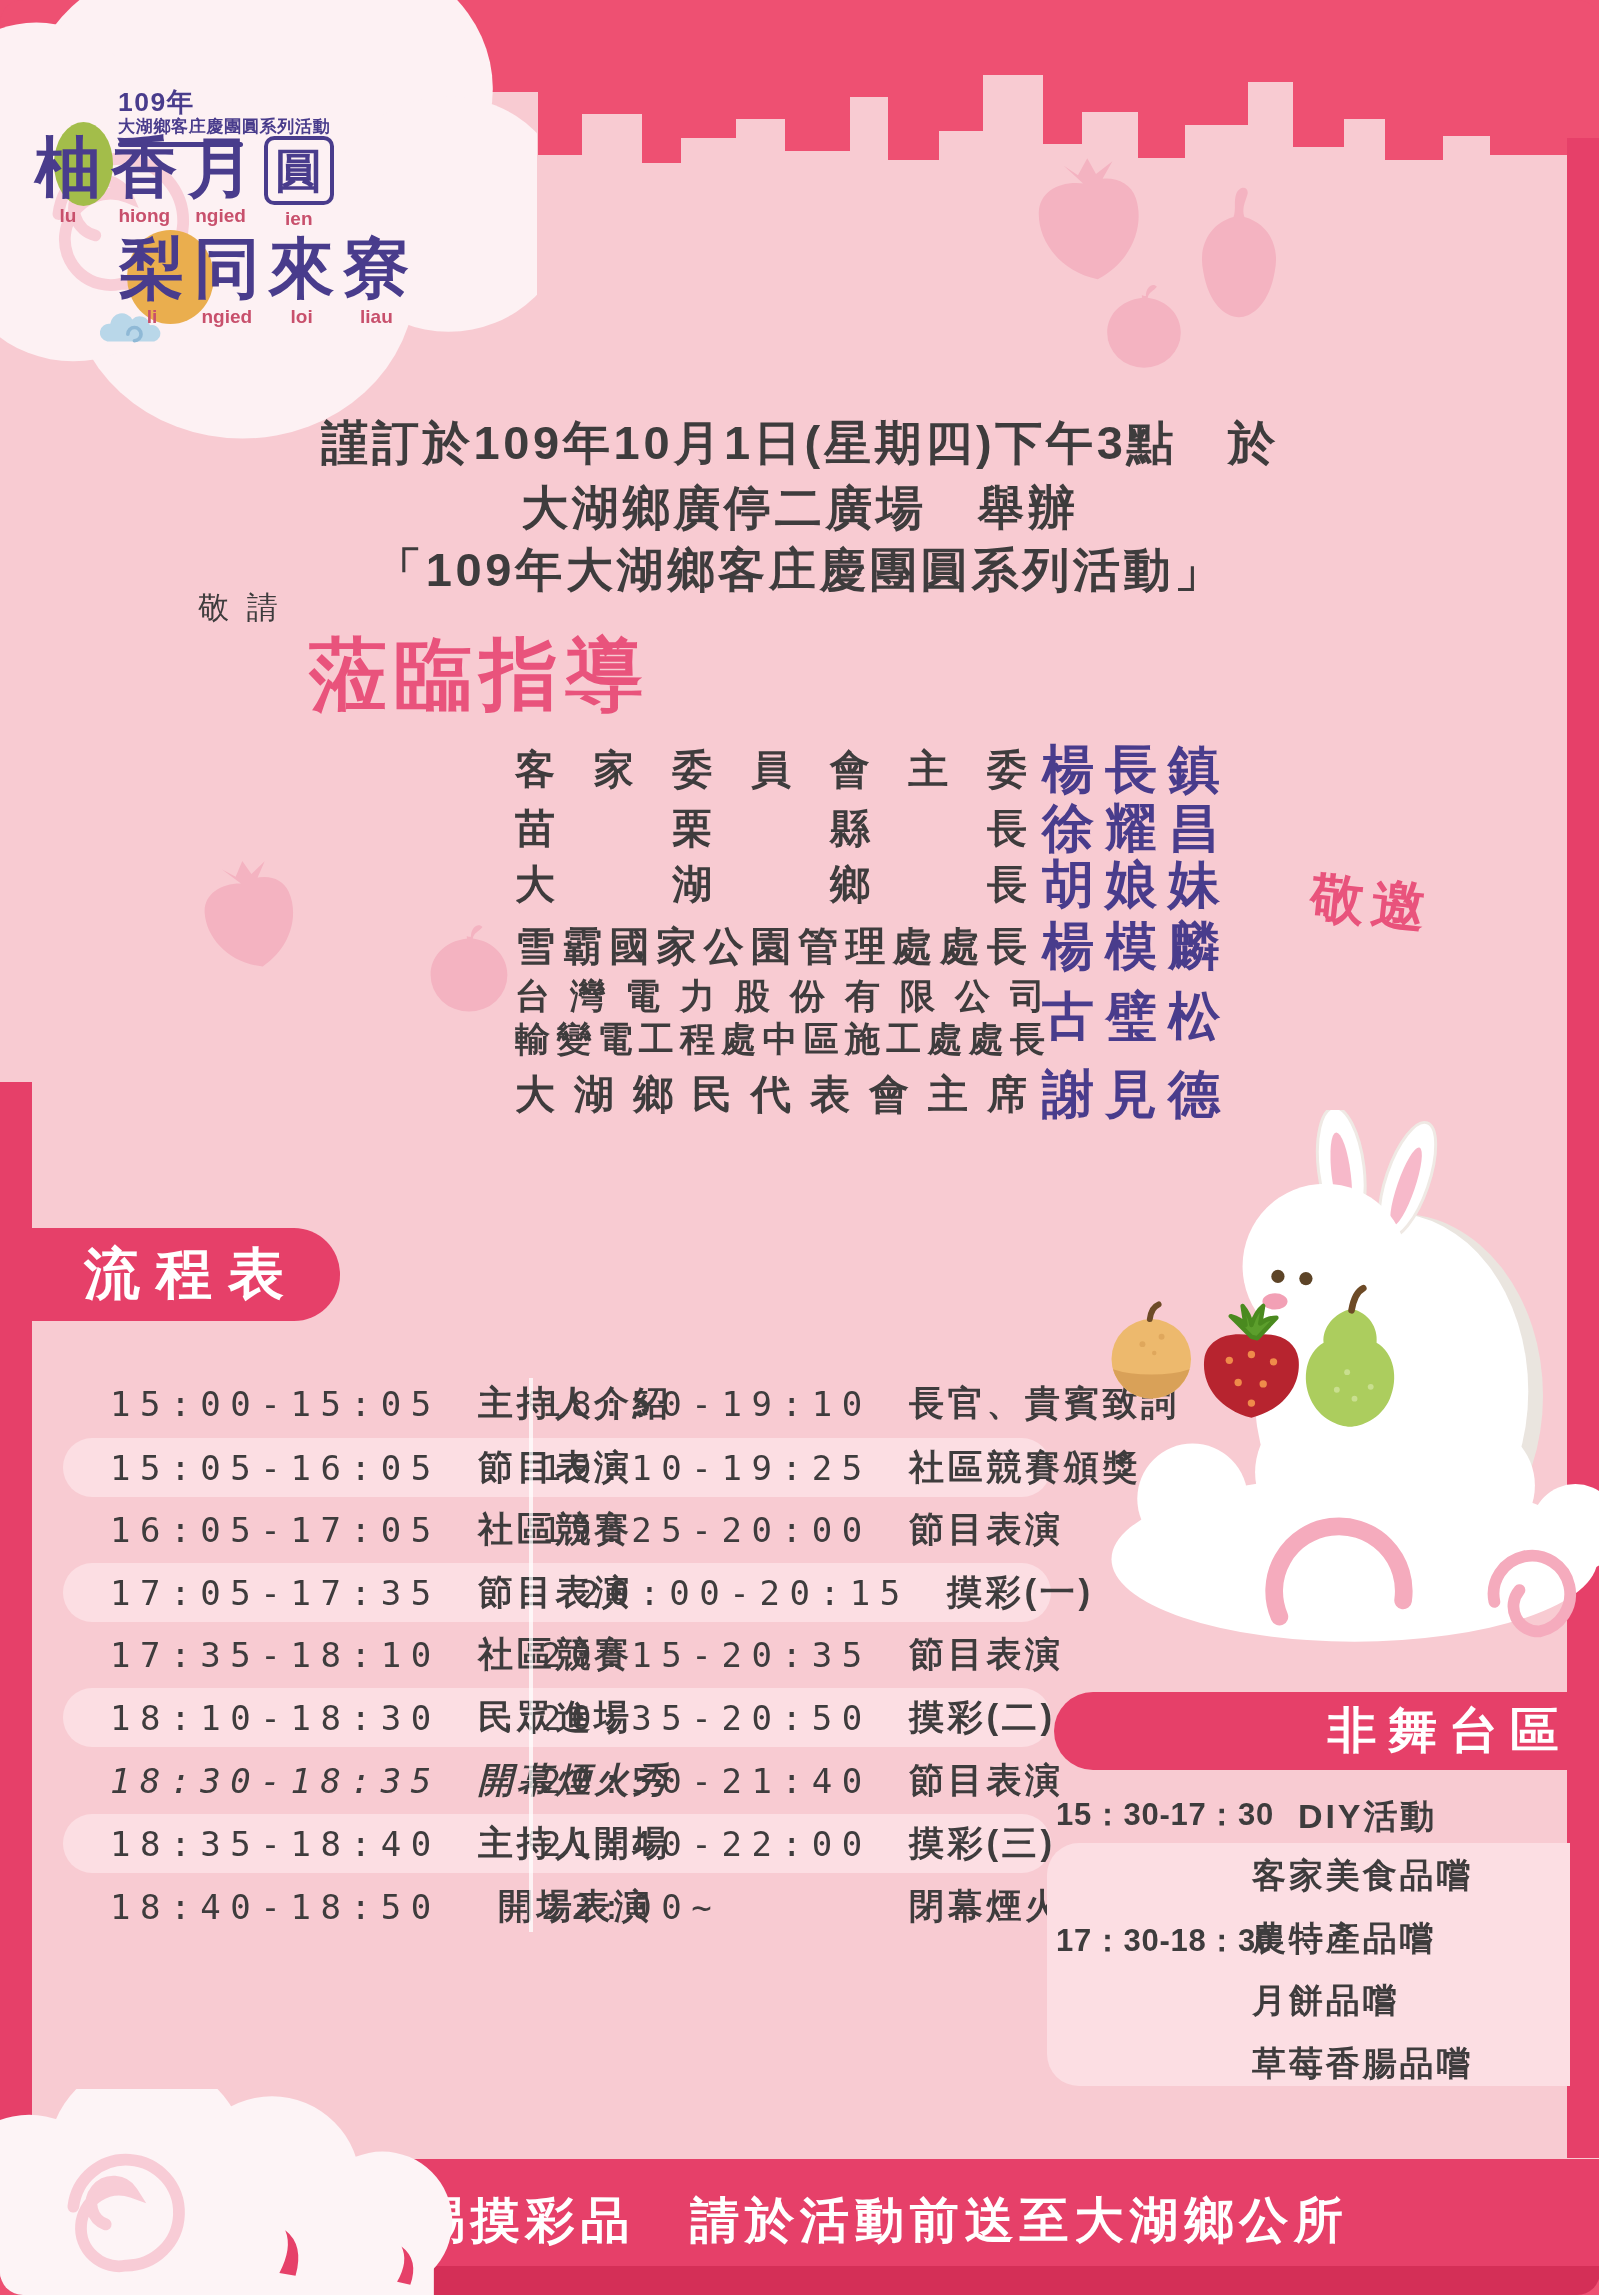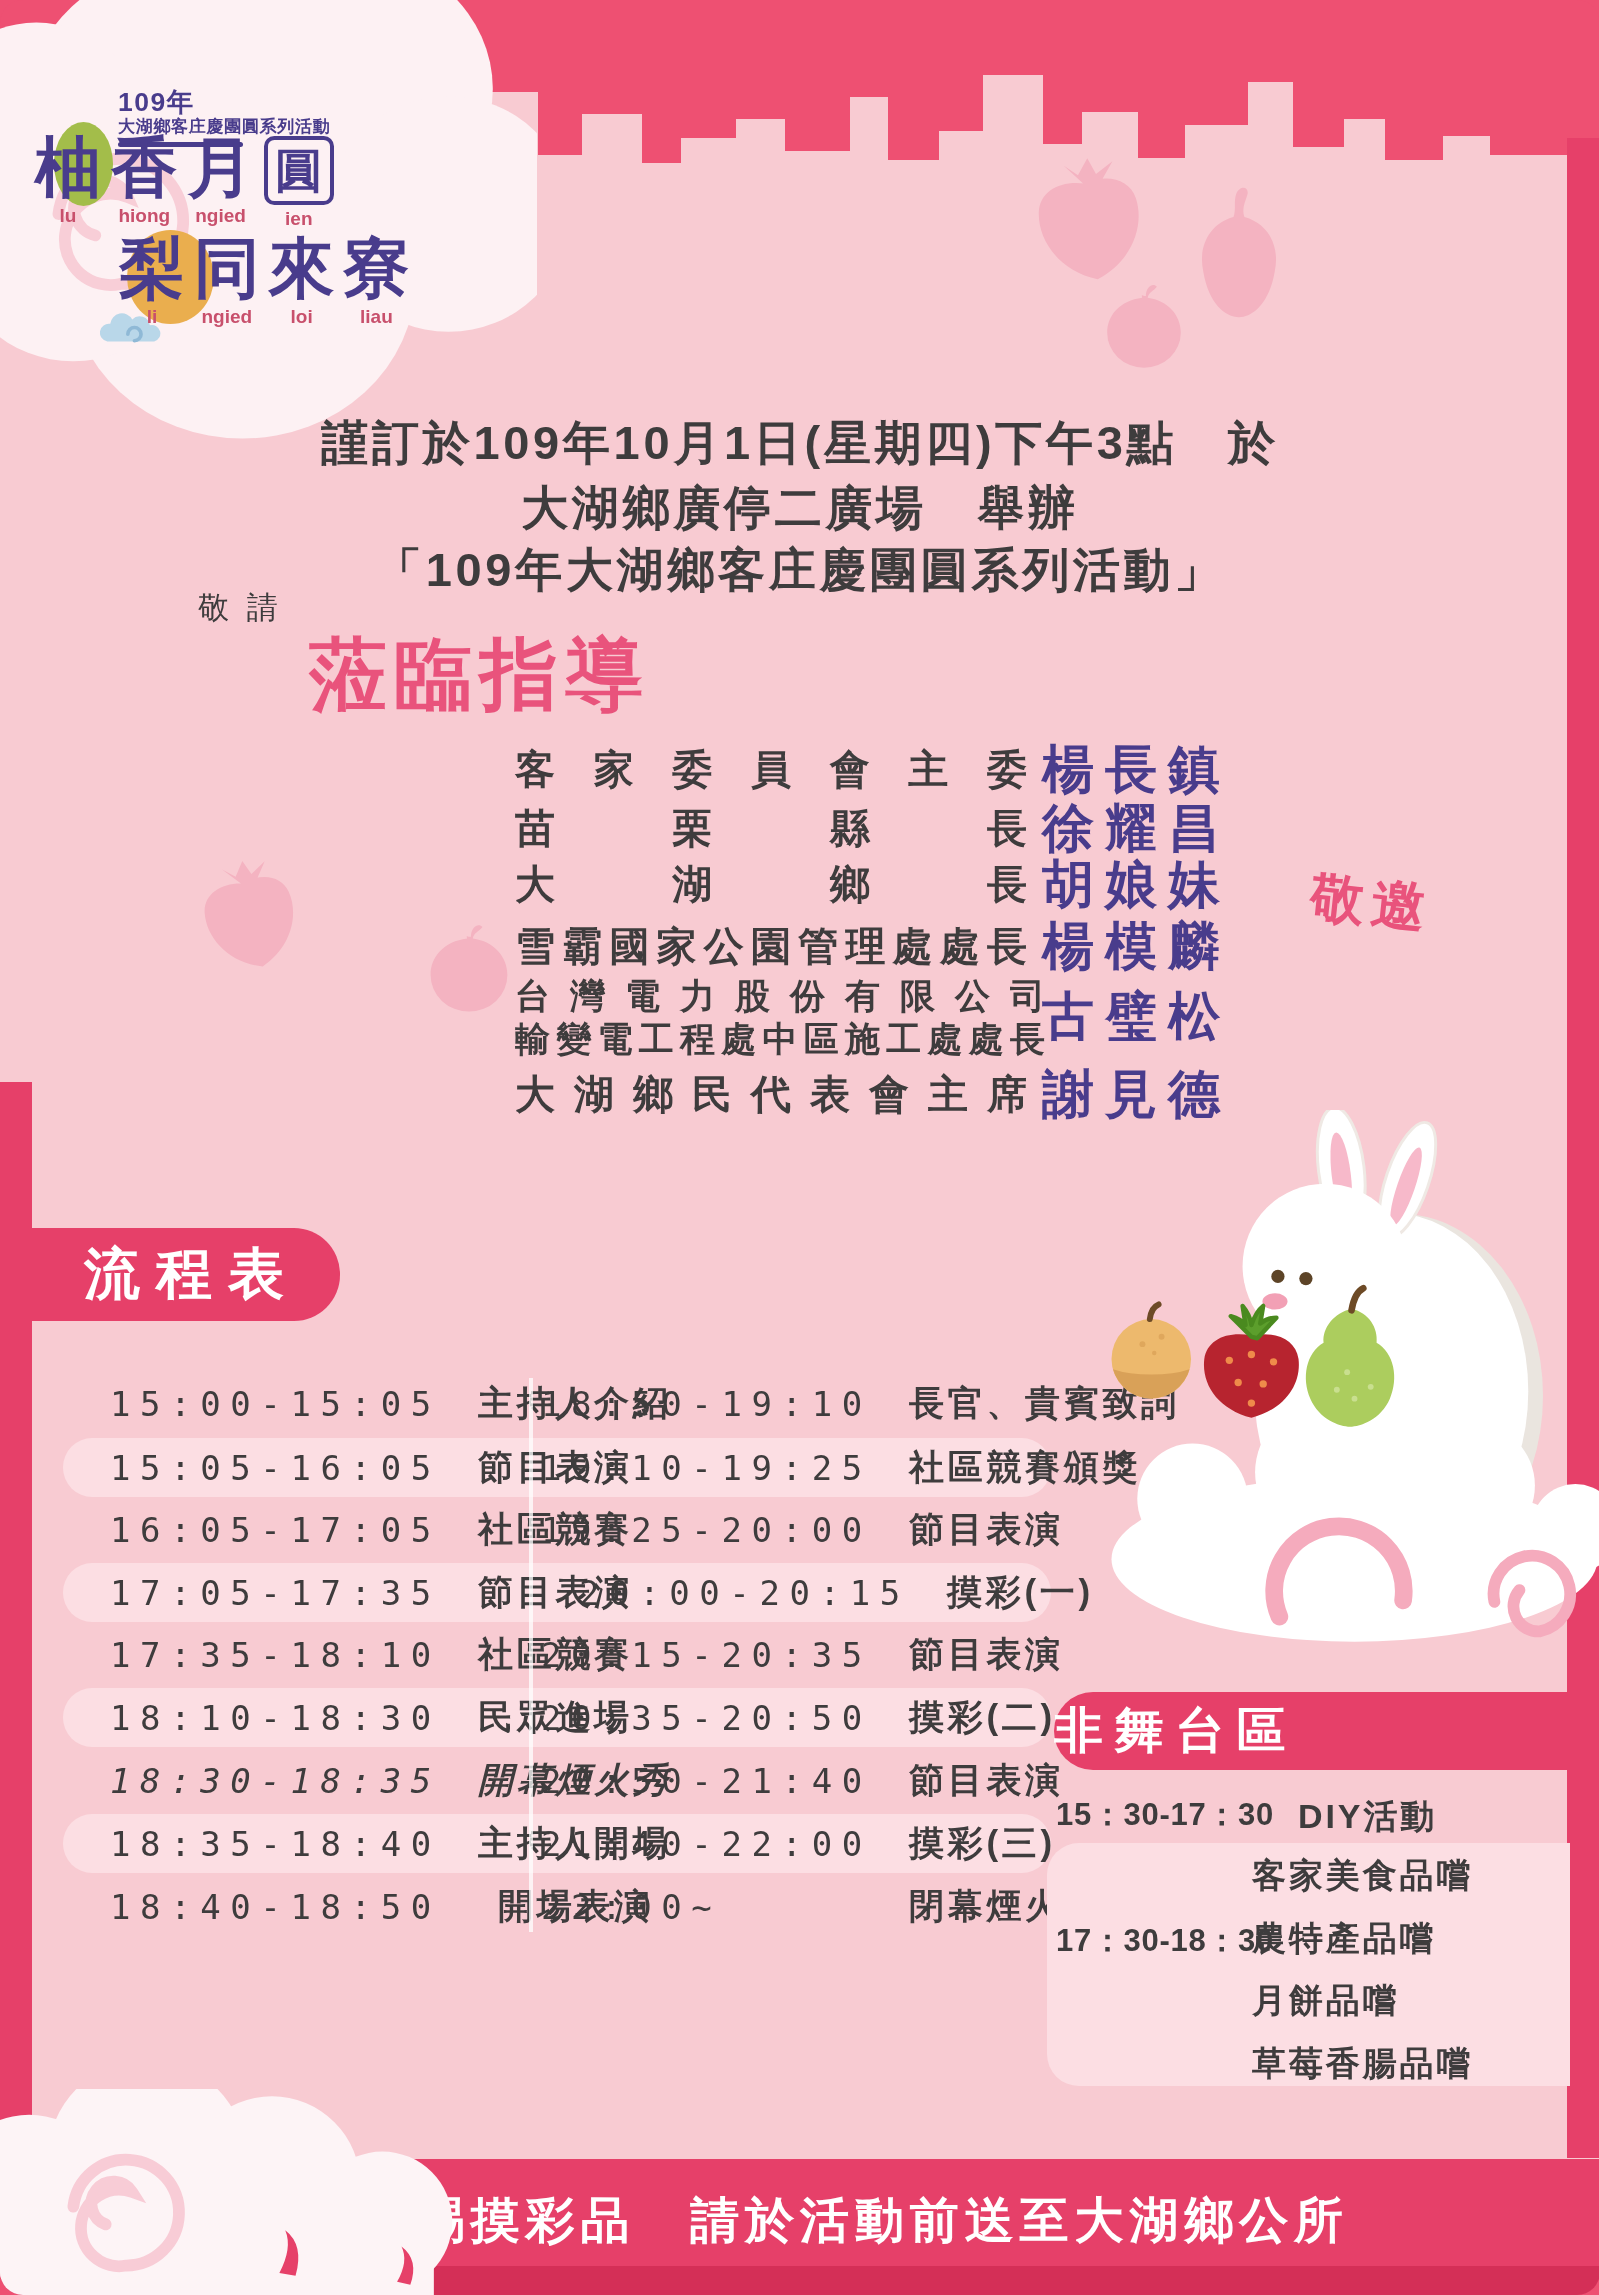--- a/index.html
+++ b/index.html
@@ -50,21 +50,21 @@
                border-radius:0 46px 46px 0;display:flex;align-items:center;justify-content:center;}
   #flow-banner span{color:#fff;font-size:56px;font-weight:700;letter-spacing:16px;padding-left:44px;}
   .band{position:absolute;left:63px;width:988px;height:59px;border-radius:29.4px;background:var(--band);}
   .sch-row{position:absolute;height:57px;display:flex;align-items:center;}
   .sch-time{font-family:"DejaVu Sans Mono","Liberation Mono",monospace;
             font-size:34px;letter-spacing:9.6px;color:var(--dark);width:368px;white-space:pre;}
   .sch-act{font-size:35px;letter-spacing:3.7px;color:var(--dark);font-weight:600;white-space:pre;}
   #divider{left:529px;top:1378px;width:3.7px;height:554px;background:rgba(255,255,255,.75);}
   
   #nonstage-banner{left:1054px;top:1692px;width:546px;height:78px;background:var(--accent);
-                   border-radius:39px 0 0 39px;display:flex;align-items:center;justify-content:flex-start;}
+                   border-radius:39px 0 0 39px;display:flex;align-items:center;justify-content:flex-end;}
   #nonstage-banner span{color:#fff;font-size:49px;font-weight:700;letter-spacing:11.8px;padding-right:29.4px;}
   #ns-band{left:1047px;top:1843px;width:523px;height:243px;background:var(--band);border-radius:32px 0 0 32px;}
   .ns-time{position:absolute;left:1056px;font-size:31px;color:var(--dark);font-weight:600;letter-spacing:0.7px;white-space:pre;}
   .ns-act{position:absolute;font-size:34px;color:var(--dark);font-weight:600;letter-spacing:2.9px;white-space:pre;}
   
   #footer-band{left:0;top:2159px;width:1600px;height:107px;background:var(--accent);}
   #footer-strip{left:0;top:2266px;width:1600px;height:29.4px;background:var(--deep);}
   #footer-text{left:0;top:2188px;width:1600px;text-align:center;color:#fff;
                font-size:49px;font-weight:700;letter-spacing:5.9px;}
   .sil{position:absolute;fill:var(--sil);}

